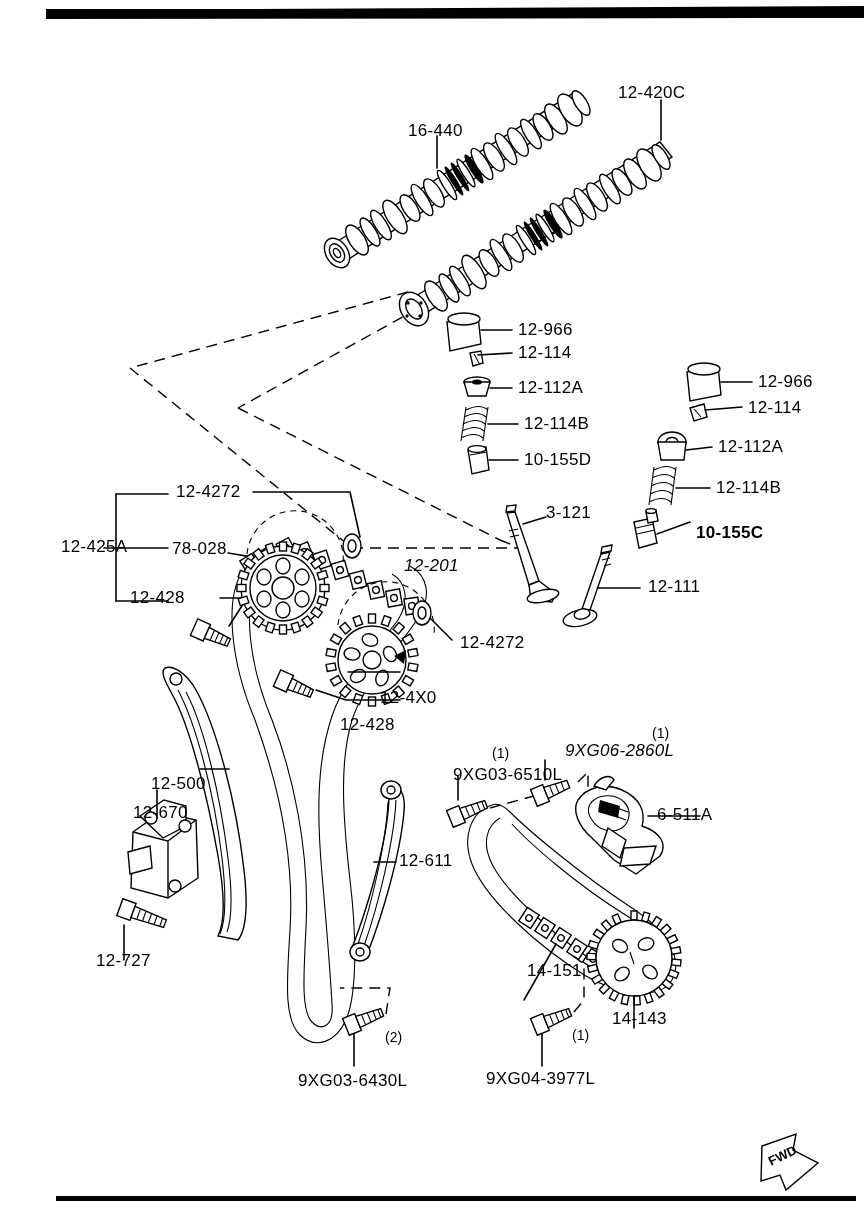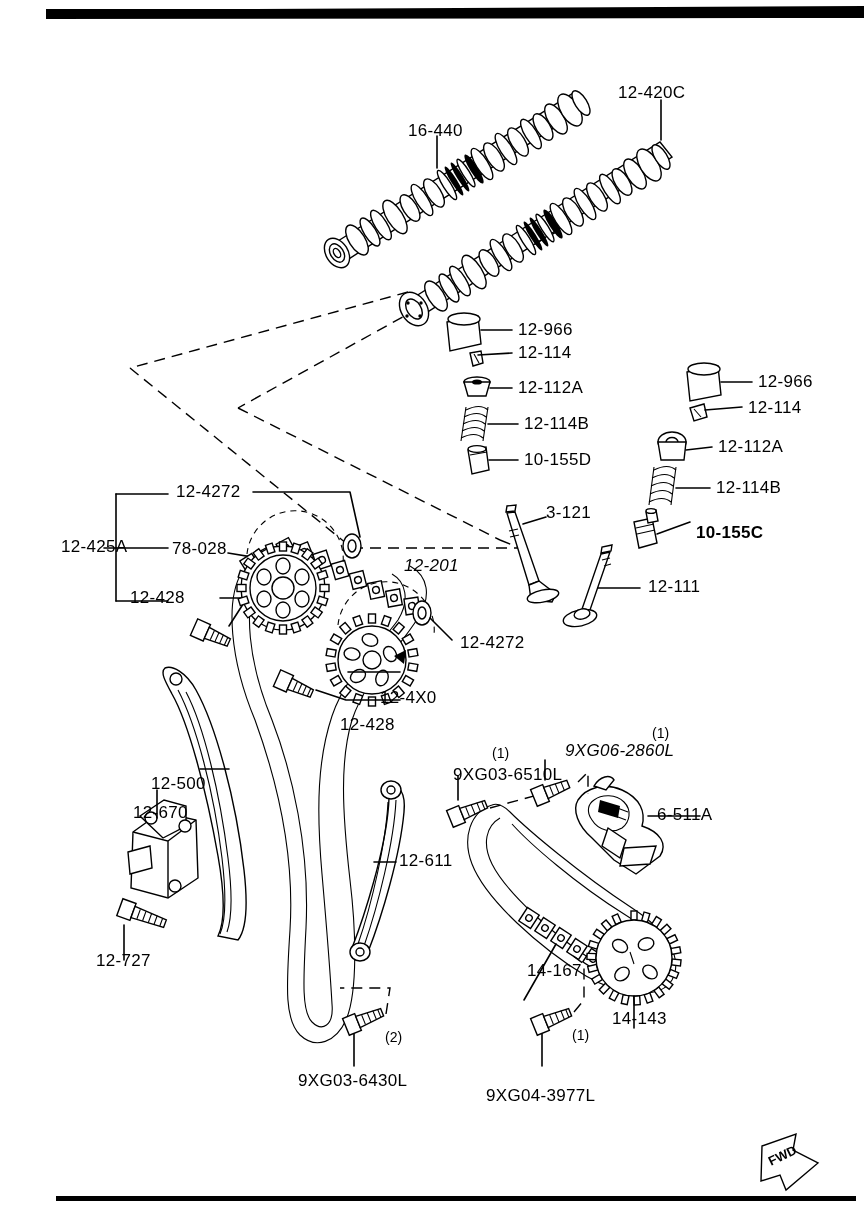--- a/index.html
+++ b/index.html
@@ -775,25 +775,25 @@
 
 <div class="lbl" style="left:404px;top:557px;font-style:italic;">12-201</div>
 <div class="lbl" style="left:460px;top:634px;">12-4272</div>
 <div class="lbl" style="left:340px;top:689px;margin-left:40px;">12-4X0</div>
 <div class="lbl" style="left:340px;top:716px;">12-428</div>
 <div class="lbl" style="left:133px;top:760px;margin-top:44px;">12-670</div>
 <div class="lbl" style="left:131px;top:775px;margin-left:20px;">12-500</div>
 <div class="lbl" style="left:96px;top:952px;">12-727</div>
 <div class="lbl" style="left:399px;top:852px;">12-611</div>
 <div class="lbl" style="left:657px;top:806px;">6-511A</div>
-<div class="lbl" style="left:527px;top:962px;">14-167</div>
+<div class="lbl" style="left:527px;top:962px;">14-151</div>
 <div class="lbl" style="left:612px;top:1010px;">14-143</div>
 
 <div class="lbl" style="left:408px;top:766px;margin-left:45px;">9XG03-6510L</div>
 <div class="qty" style="left:492px;top:746px;">(1)</div>
 <div class="lbl" style="left:565px;top:742px;font-style:italic;">9XG06-2860L</div>
 <div class="qty" style="left:652px;top:726px;">(1)</div>
 <div class="lbl" style="left:298px;top:1072px;">9XG03-6430L</div>
 <div class="qty" style="left:385px;top:1030px;">(2)</div>
-<div class="lbl" style="left:486px;top:1070px;margin-top:17px;">9XG04-3977L</div>
+<div class="lbl" style="left:486px;top:1070px;">9XG04-3977L</div>
 <div class="qty" style="left:572px;top:1028px;">(1)</div>
 
 </div>
 
 </body></html>

